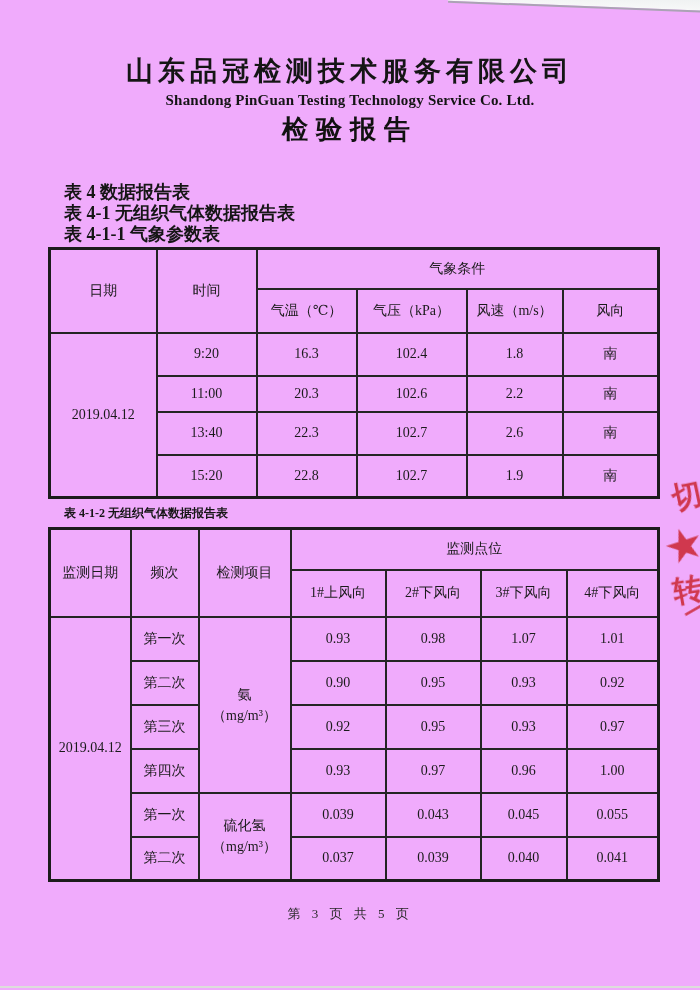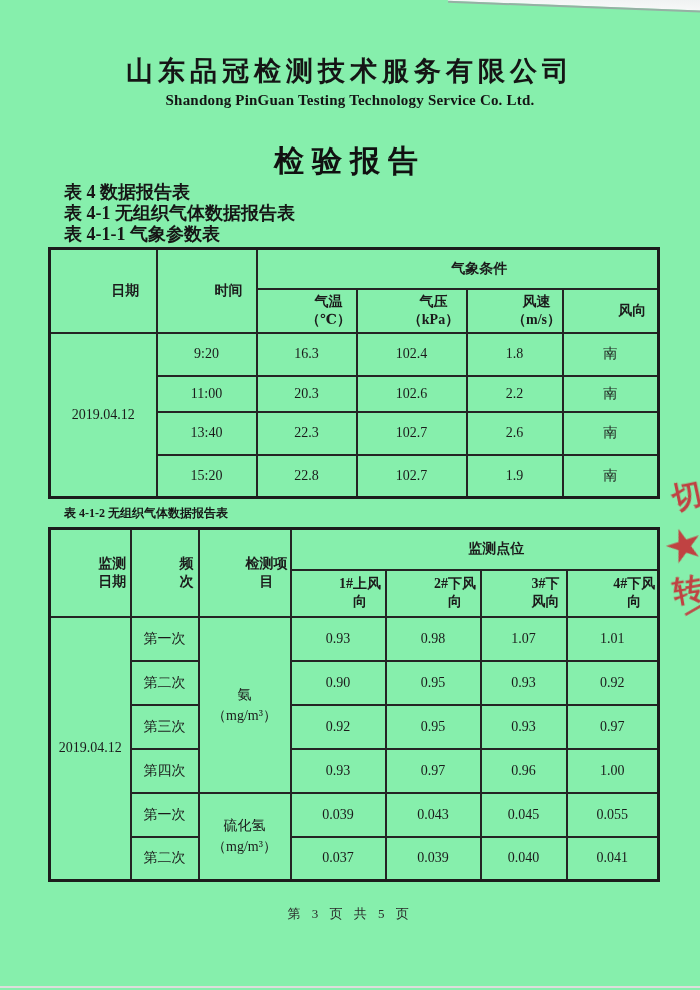--- a/index.html
+++ b/index.html
@@ -5,21 +5,21 @@
   html,body{margin:0;padding:0;}
   body{
     width:700px;height:990px;
     background:#f6f6f4;
     font-family:"Liberation Serif","DejaVu Serif",serif;
     color:#1b1b1b;
     overflow:hidden;
   }
   .page{
     position:relative;width:700px;height:990px;
-    background:#86efac;overflow:hidden;
+    background:#f0abfc;overflow:hidden;
   }
   
   .scan-line-top{
     position:absolute;left:448px;top:6px;width:270px;height:2px;
     background:#9aa0a2;transform:rotate(2.2deg);opacity:.8;
   }
   .scan-wedge-top{
     position:absolute;left:448px;top:-6px;width:270px;height:12px;
     background:linear-gradient(#eef1f1,#f7f8f8);transform:rotate(2.2deg);
   }
@@ -30,40 +30,40 @@
   
   .hdr{position:absolute;left:0;top:55px;width:700px;text-align:center;}
   .company-cn{
     font-size:27px;font-weight:bold;letter-spacing:5px;color:#151515;
     line-height:1.2;
   }
   .company-en{
     font-size:15px;font-weight:bold;color:#141414;margin-top:5px;letter-spacing:.2px;
   }
   .title-cn{
-    font-size:30px;font-weight:bold;letter-spacing:8px;color:#111;margin-top:32px;
+    font-size:26px;font-weight:bold;letter-spacing:8px;color:#111;margin-top:3px;
   }
   .title-en{
     font-family:"DejaVu Sans Mono","Liberation Mono",monospace;
     font-size:17px;font-weight:bold;letter-spacing:2px;color:#161616;margin-top:3px;
   }
   
   .labels{position:absolute;left:64px;top:182px;font-size:18px;font-weight:bold;color:#161616;}
   .labels div{line-height:21px;}
   .tbl-label-2{position:absolute;left:64px;top:505px;font-size:12px;font-weight:bold;color:#161616;}
   
   table{
     border-collapse:collapse;table-layout:fixed;
     font-size:14px;color:#1b1b1b;
   }
   td,th{
     border:2px solid #242424;text-align:center;vertical-align:middle;
     padding:0;font-weight:normal;overflow:hidden;
   }
-  th{font-weight:bold;padding-left:44px;}
+  th{font-weight:normal;}
   .t1{position:absolute;left:48px;top:247px;width:609px;border:3px solid #1c1c1c;}
   .t2{position:absolute;left:48px;top:527px;width:609px;border:3px solid #1c1c1c;}
   .unit-line{line-height:1.5;}
   
   .stamp{position:absolute;pointer-events:none;}
   .stamp span{
     position:absolute;color:#cb2430;opacity:.85;
     font-weight:bold;filter:blur(.4px);
   }
   .stamp .g1{left:672px;top:476px;font-size:30px;transform:rotate(-12deg);}

